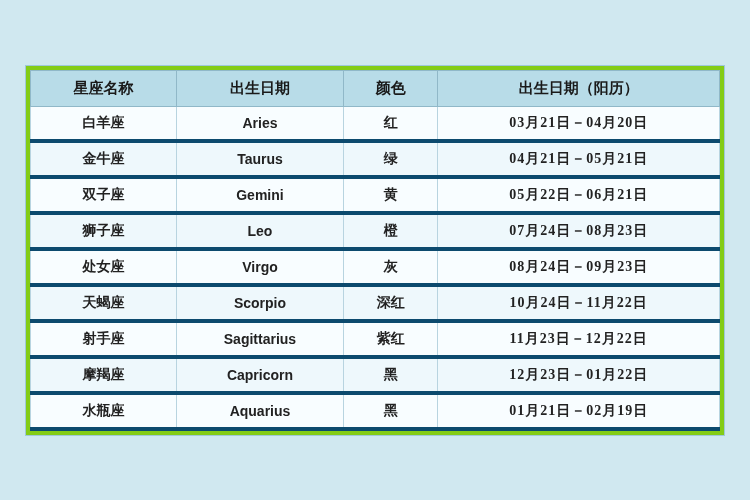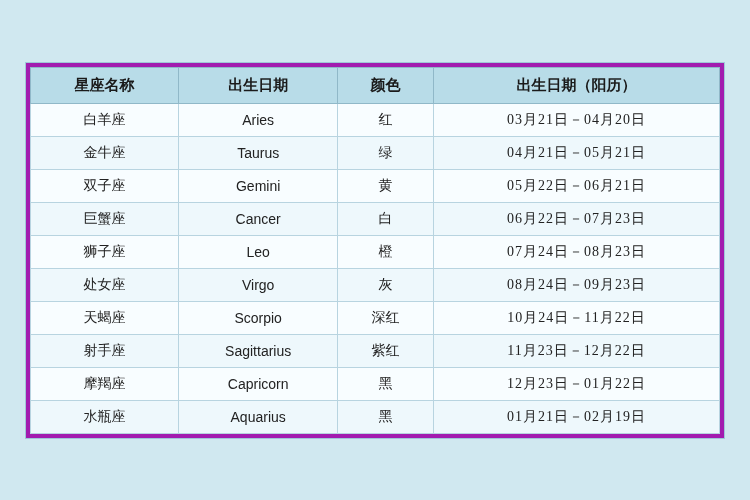--- a/index.html
+++ b/index.html
@@ -12,21 +12,21 @@
       width: 750px;
       height: 500px;
       background-color: #d0e8f0;
       display: flex;
       align-items: center;
       justify-content: center;
       font-family: "SimSun", "宋体", serif;
     }
 
     .table-container {
-      background-color: #a21caf;
+      background-color: #84cc16;
       border: 1px solid #a0c8d8;
       padding: 4px;
       width: 700px;
     }
 
     table {
       width: 100%;
       border-collapse: collapse;
       background-color: #f5fbfe;
     }
@@ -38,21 +38,22 @@
     thead th {
       border: 1px solid #90b8c8;
       padding: 8px 12px;
       text-align: center;
       font-size: 15px;
       font-weight: bold;
       color: #1a1a1a;
     }
 
     tbody tr {
-      border-bottom: 1px solid #0c4a6e;
+      border-bottom: 4px solid #0c4a6e;
+      font-weight: bold;
     }
 
     tbody tr:nth-child(even) {
       background-color: #eef8fc;
     }
 
     tbody tr:nth-child(odd) {
       background-color: #f8fdff;
     }
 
@@ -100,26 +101,20 @@
           <td>绿</td>
           <td>04月21日－05月21日</td>
         </tr>
         <tr>
           <td>双子座</td>
           <td>Gemini</td>
           <td>黄</td>
           <td>05月22日－06月21日</td>
         </tr>
         <tr>
-          <td>巨蟹座</td>
-          <td>Cancer</td>
-          <td>白</td>
-          <td>06月22日－07月23日</td>
-        </tr>
-        <tr>
           <td>狮子座</td>
           <td>Leo</td>
           <td>橙</td>
           <td>07月24日－08月23日</td>
         </tr>
         <tr>
           <td>处女座</td>
           <td>Virgo</td>
           <td>灰</td>
           <td>08月24日－09月23日</td>

